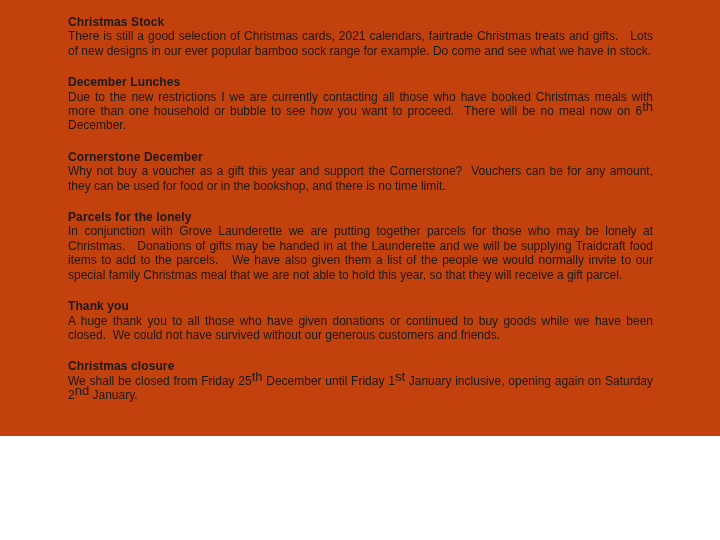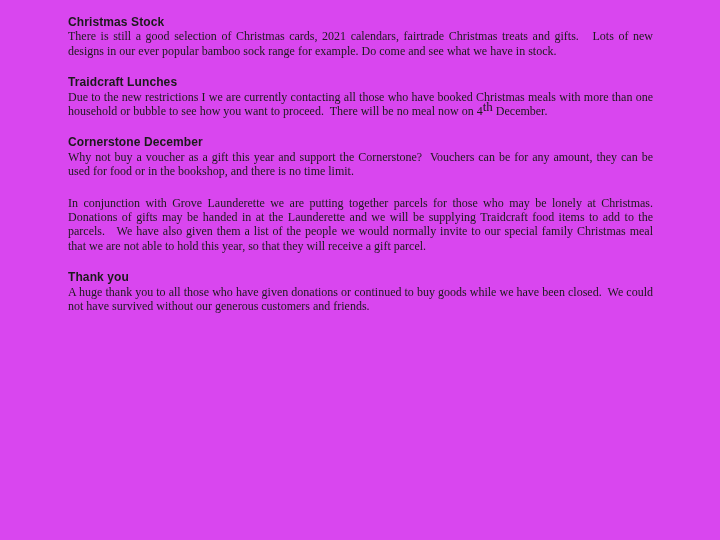--- a/index.html
+++ b/index.html
@@ -7,71 +7,73 @@
     width: 720px;
     height: 540px;
     background: #ffffff;
     font-family: "Liberation Sans", "DejaVu Sans", sans-serif;
     color: #1b1b1b;
     -webkit-font-smoothing: antialiased;
   }
   .page {
     box-sizing: border-box;
     width: 720px;
-    height: 540px;
+    height: 436px;
     padding: 15px 67px 0 68px;
     overflow: hidden;
-    background: #d946ef;
+    background: #c2410c;
   }
   .section { margin: 0 0 17px 0; }
   .heading {
     font-size: 12px;
     line-height: 14.4px;
     font-weight: bold;
     margin: 0;
     letter-spacing: 0.1px;
   }
   .body-text {
     font-size: 12px;
     line-height: 14.4px;
     margin: 0;
     text-align: justify;
     white-space: pre-wrap;
-    font-family: Liberation Serif, serif;
   }
   .body-text sup {
     font-size: 13px;
     line-height: 0;
     vertical-align: baseline;
     position: relative;
     top: -4px;
   }
 </style>
 </head>
 <body>
 
 <div class="page">
   <div id="sections">
       <section class="section">
         <h2 class="heading">Christmas Stock</h2>
         <p class="body-text"><span>There is still a good selection of Christmas cards, 2021 calendars, fairtrade Christmas treats and gifts.   Lots of new designs in our ever popular bamboo sock range for example. Do come and see what we have in stock.</span></p>
       </section>
       <section class="section">
-        <h2 class="heading">Traidcraft Lunches</h2>
-        <p class="body-text"><span>Due to the new restrictions I we are currently contacting all those who have booked Christmas meals with more than one household or bubble to see how you want to proceed.  There will be no meal now on 4</span><sup>th</sup><span> December.</span></p>
+        <h2 class="heading">December Lunches</h2>
+        <p class="body-text"><span>Due to the new restrictions I we are currently contacting all those who have booked Christmas meals with more than one household or bubble to see how you want to proceed.  There will be no meal now on 6</span><sup>th</sup><span> December.</span></p>
       </section>
       <section class="section">
       </section>
       <section class="section">
         <h2 class="heading">Cornerstone December</h2>
         <p class="body-text"><span>Why not buy a voucher as a gift this year and support the Cornerstone?  Vouchers can be for any amount, they can be used for food or in the bookshop, and there is no time limit.</span></p>
       </section>
       <section class="section">
+        <h2 class="heading">Parcels for the lonely</h2>
         <p class="body-text"><span>In conjunction with Grove Launderette we are putting together parcels for those who may be lonely at Christmas.   Donations of gifts may be handed in at the Launderette and we will be supplying Traidcraft food items to add to the parcels.   We have also given them a list of the people we would normally invite to our special family Christmas meal that we are not able to hold this year, so that they will receive a gift parcel.</span></p>
       </section>
       <section class="section">
         <h2 class="heading">Thank you</h2>
         <p class="body-text"><span>A huge thank you to all those who have given donations or continued to buy goods while we have been closed.  We could not have survived without our generous customers and friends.</span></p>
       </section>
       <section class="section">
+        <h2 class="heading">Christmas closure</h2>
+        <p class="body-text"><span>We shall be closed from Friday 25</span><sup>th</sup><span> December until Friday 1</span><sup>st</sup><span> January inclusive, opening again on Saturday 2</span><sup>nd</sup><span> January.</span></p>
       </section>
     </div>
 </div>
 
 </body></html>

